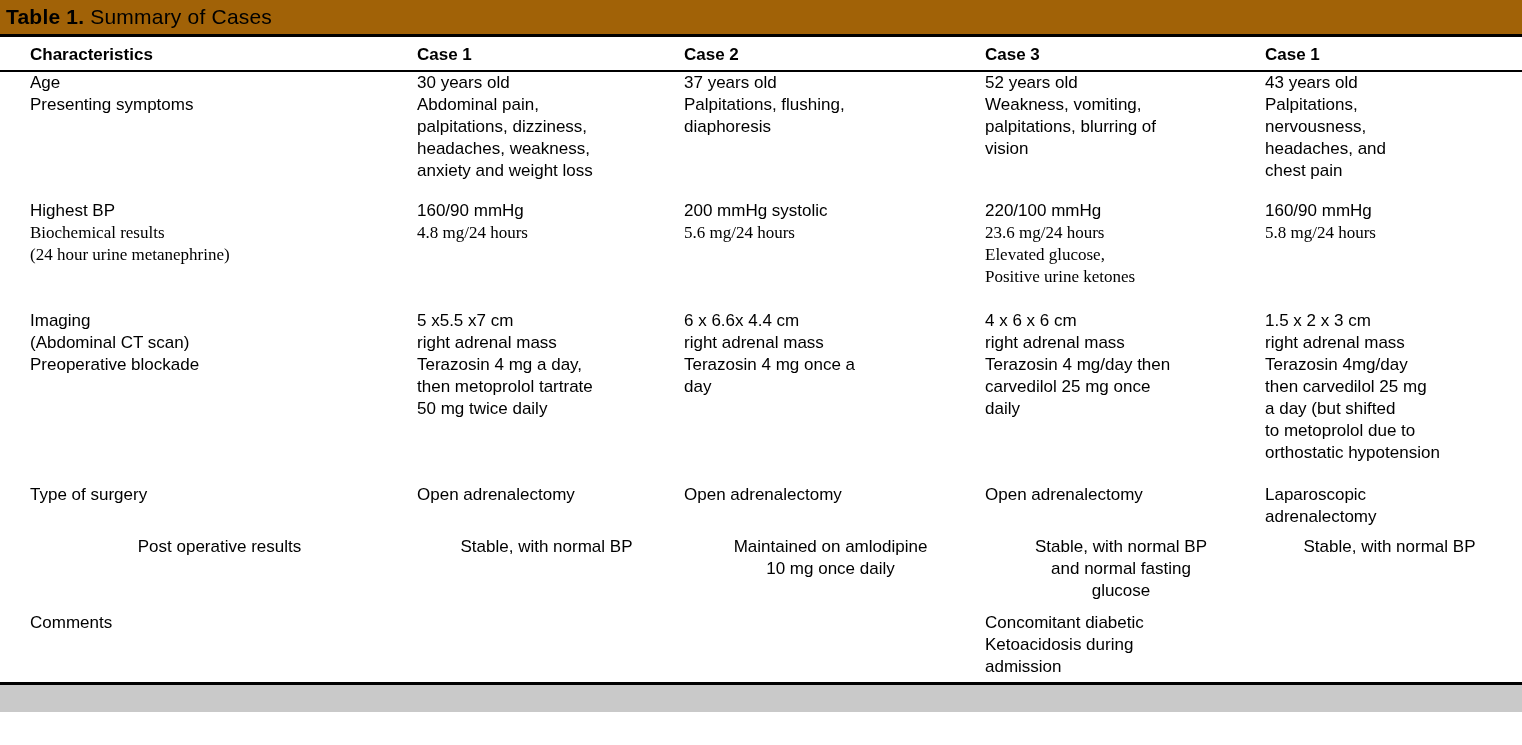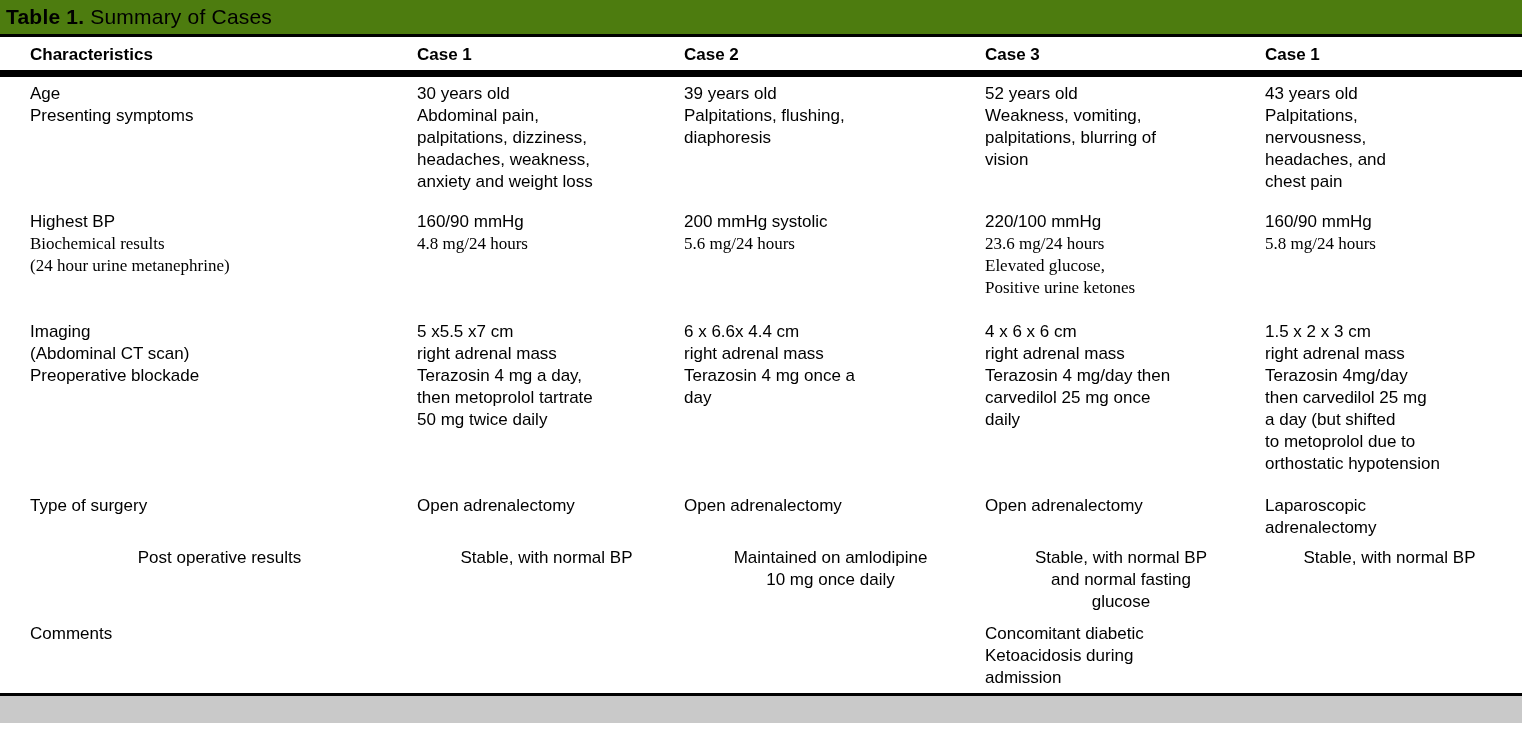--- a/index.html
+++ b/index.html
@@ -5,21 +5,21 @@
   html, body { margin: 0; padding: 0; }
   body {
     width: 1522px; height: 745px;
     background: #ffffff;
     color: #000000;
     font-family: "Liberation Sans", sans-serif;
     overflow: hidden;
   }
   .band-top {
     height: 34px;
-    background: #4d7c0f;
+    background: #a16207;
     display: flex;
     align-items: center;
     padding-left: 6px;
     box-sizing: border-box;
   }
   .table-title { font-size: 21px; letter-spacing: 0.2px; }
   .table-title .bold { font-weight: bold; }
   .rule-thick { height: 3px; background: #000000; }
   .band-bottom { height: 27px; background: #c9c9c9; }
 
@@ -32,35 +32,35 @@
   col.c2 { width: 267px; }
   col.c3 { width: 301px; }
   col.c4 { width: 280px; }
   col.c5 { width: 257px; }
 
   table.cases th {
     font-size: 17px;
     font-weight: bold;
     text-align: left;
     padding: 8px 8px 5px 0;
-    border-bottom: 7px solid #000000;
+    border-bottom: 2px solid #000000;
     line-height: 20px;
   }
   table.cases td {
     font-size: 17px;
     line-height: 22px;
     vertical-align: top;
     text-align: left;
     padding: 0 8px 0 0;
     white-space: pre-line;
     overflow: hidden;
   }
   table.cases th:first-child,
   table.cases td:first-child { padding-left: 30px; }
-  tbody tr.first td { padding-top: 6px; }
+  tbody tr.first td { }
   tr.g18 td { padding-bottom: 18px; }
   tr.g22 td { padding-bottom: 22px; font-family: Liberation Serif, serif; }
   tr.g20 td { padding-bottom: 20px; margin-top: 36px; }
   tr.g8  td { padding-bottom: 8px; margin-left: 11px; }
   tr.g10 td { padding-bottom: 10px; text-align: center; }
   tr.g4  td { padding-bottom: 4px; }
 </style>
 </head>
 <body>
 
@@ -85,21 +85,21 @@
       <th>Case 1</th>
       <th>Case 2</th>
       <th>Case 3</th>
       <th>Case 1</th>
     </tr>
   </thead>
   <tbody>
     <tr class="first">
       <td>Age</td>
       <td>30 years old</td>
-      <td>39 years old</td>
+      <td>37 years old</td>
       <td>52 years old</td>
       <td>43 years old</td>
     </tr>
     <tr class="g18">
       <td>Presenting symptoms</td>
       <td>Abdominal pain,
 palpitations, dizziness,
 headaches, weakness,
 anxiety and weight loss</td>
       <td>Palpitations, flushing,

